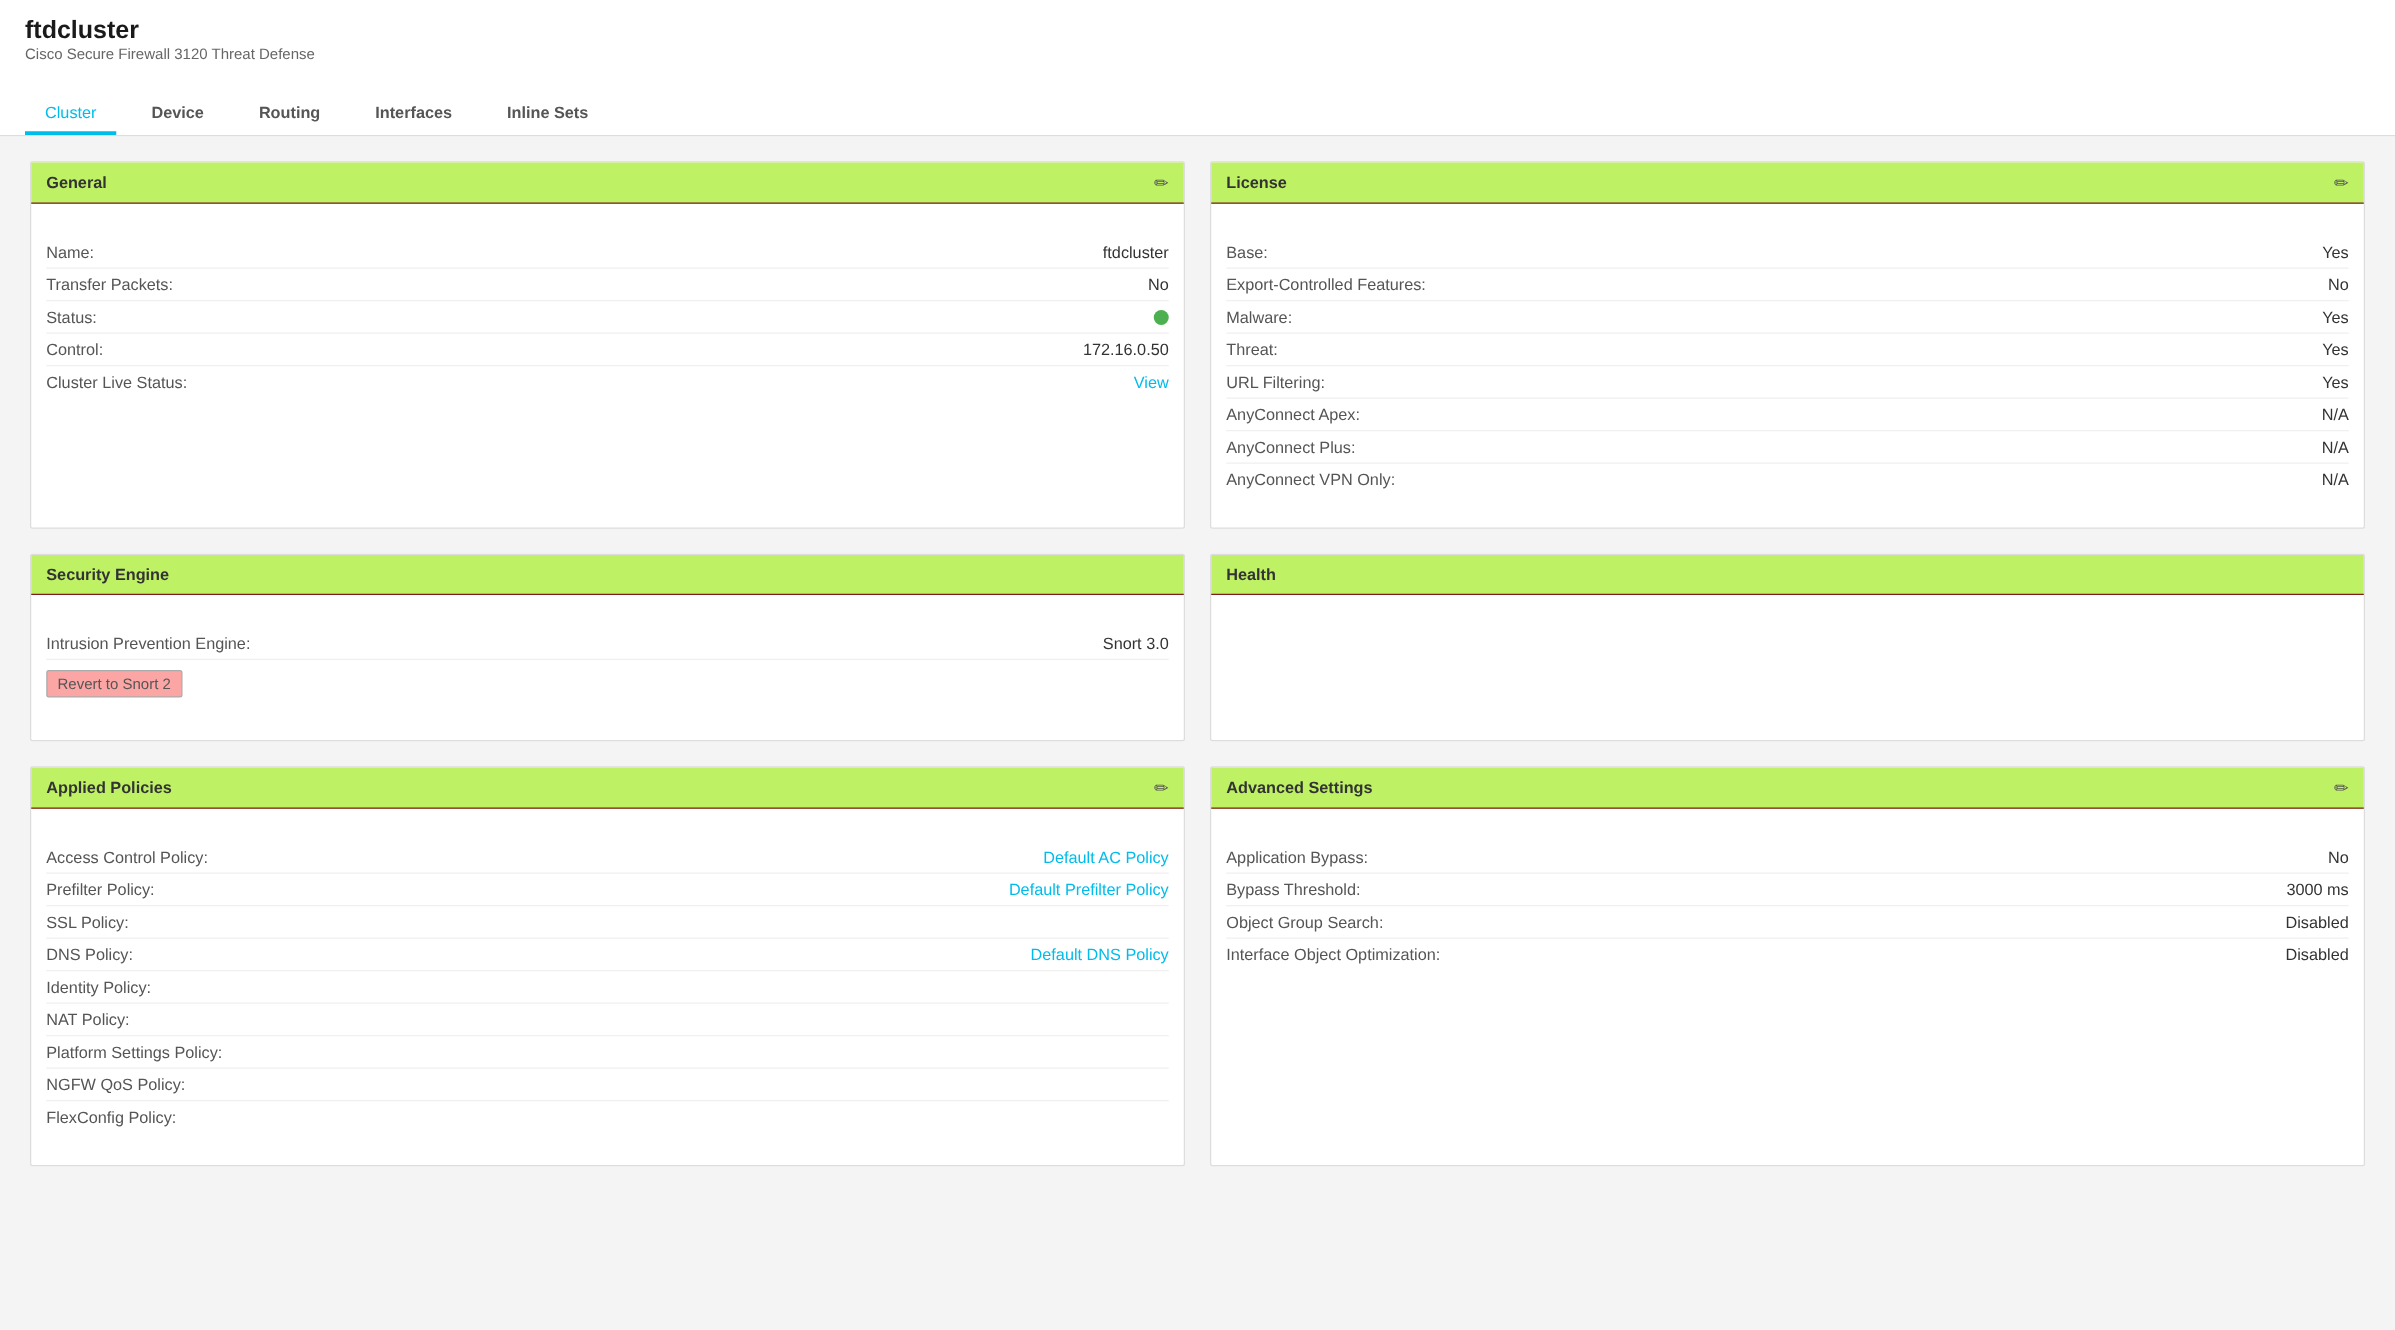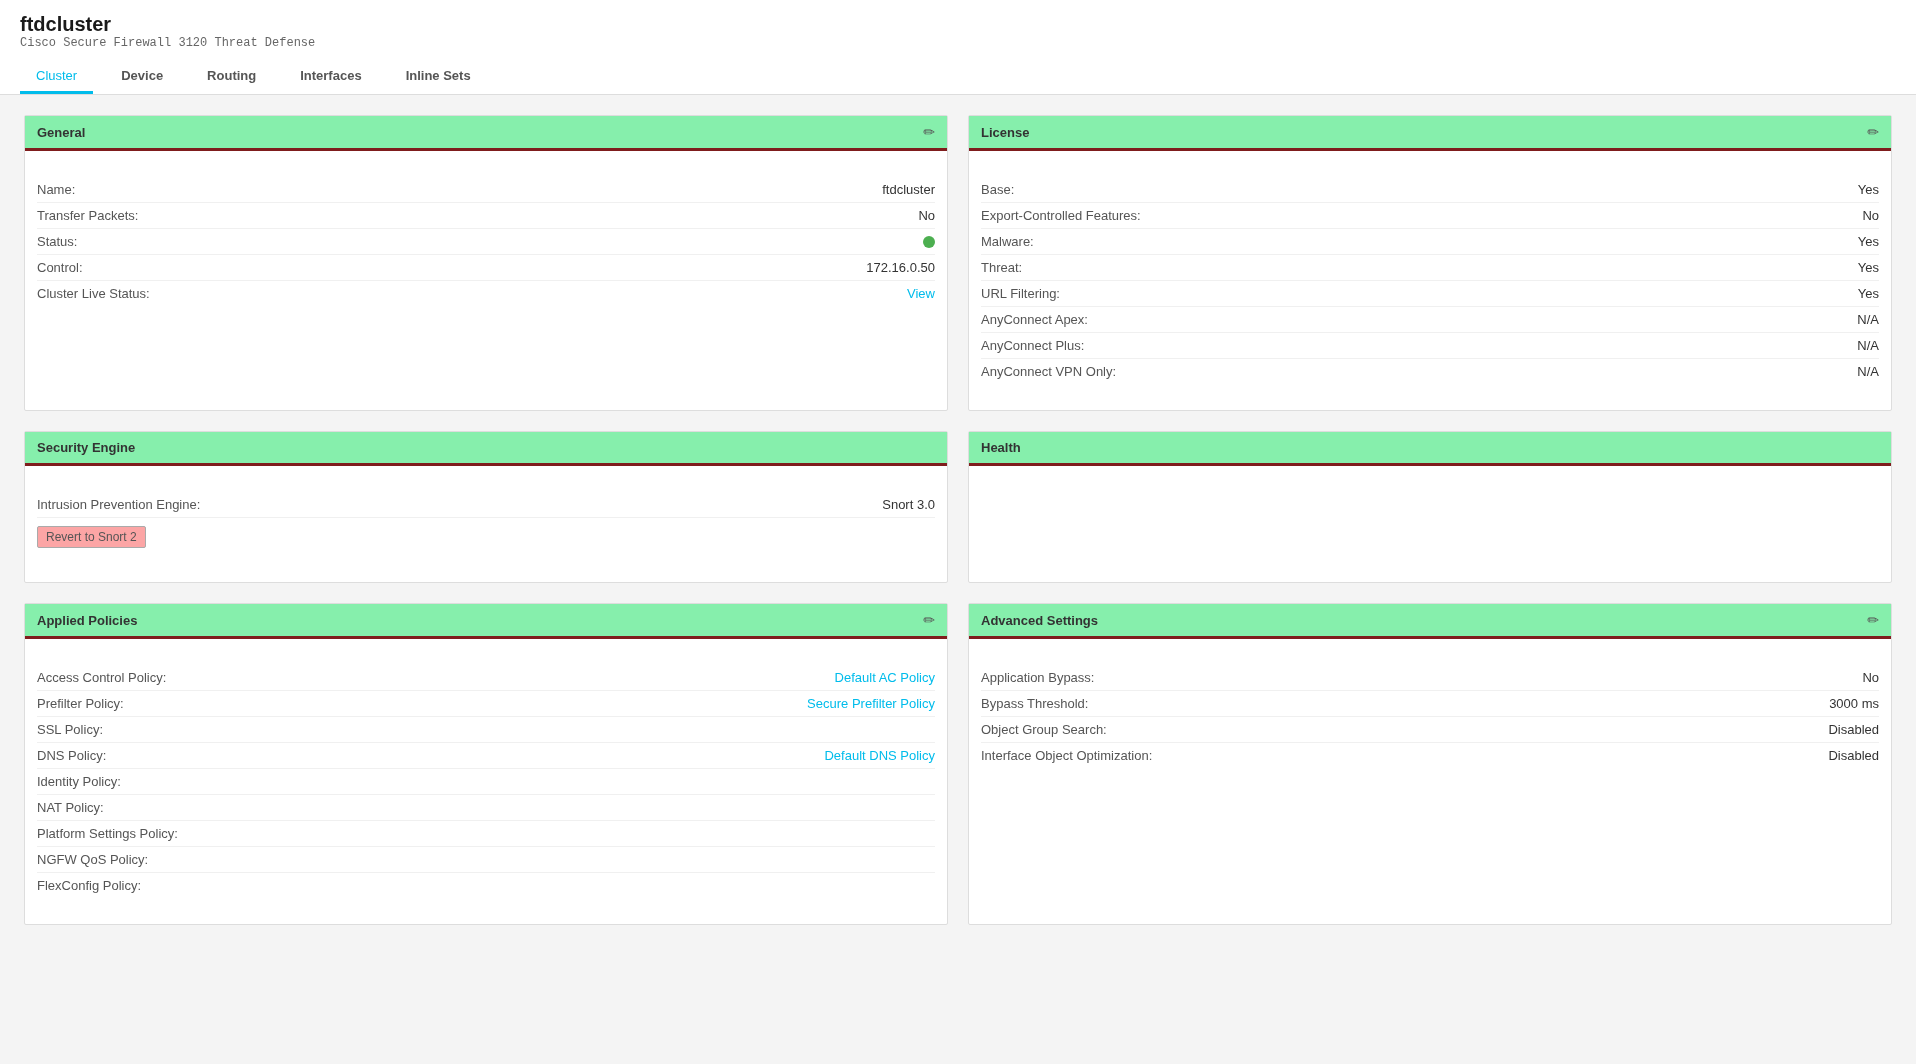--- a/index.html
+++ b/index.html
@@ -16,22 +16,21 @@
     }
     .device-title {
       font-size: 20px;
       font-weight: 600;
       color: #1a1a1a;
       line-height: 1.2;
     }
     .device-subtitle {
       font-size: 12px;
       color: #666;
-      margin-bottom: 10px;
-      font-family: Liberation Mono, monospace;
+      margin-bottom: 24px;
     }
     .tabs {
       display: flex;
       gap: 12px;
       margin-top: 4px;
     }
     .tab {
       padding: 8px 16px;
       cursor: pointer;
       color: #555;
@@ -50,26 +49,25 @@
       display: grid;
       grid-template-columns: 1fr 1fr;
       gap: 20px;
     }
     .card {
       background: #fff;
       border: 1px solid #ddd;
       border-radius: 2px;
     }
     .card-header {
-      background: #86efac;
+      background: #bef264;
       padding: 8px 12px;
       display: flex;
       justify-content: space-between;
-      align-items: center;
-      border-bottom: 3px solid #7f1d1d;
+      border-bottom: 1px solid #7f1d1d;
     }
     .card-title {
       font-size: 13px;
       font-weight: 600;
       color: #333;
     }
     .card-edit-icon {
       cursor: pointer;
       color: #555;
       font-size: 14px;
@@ -243,21 +241,21 @@
       <span class="card-title">Applied Policies</span>
       <span class="card-edit-icon">✏</span>
     </div>
     <div class="card-body">
       <div class="field-row">
         <span class="field-label">Access Control Policy:</span>
         <span class="field-value link">Default AC Policy</span>
       </div>
       <div class="field-row">
         <span class="field-label">Prefilter Policy:</span>
-        <span class="field-value link">Secure Prefilter Policy</span>
+        <span class="field-value link">Default Prefilter Policy</span>
       </div>
       <div class="field-row">
         <span class="field-label">SSL Policy:</span>
         <span class="field-value"></span>
       </div>
       <div class="field-row">
         <span class="field-label">DNS Policy:</span>
         <span class="field-value link">Default DNS Policy</span>
       </div>
       <div class="field-row">

